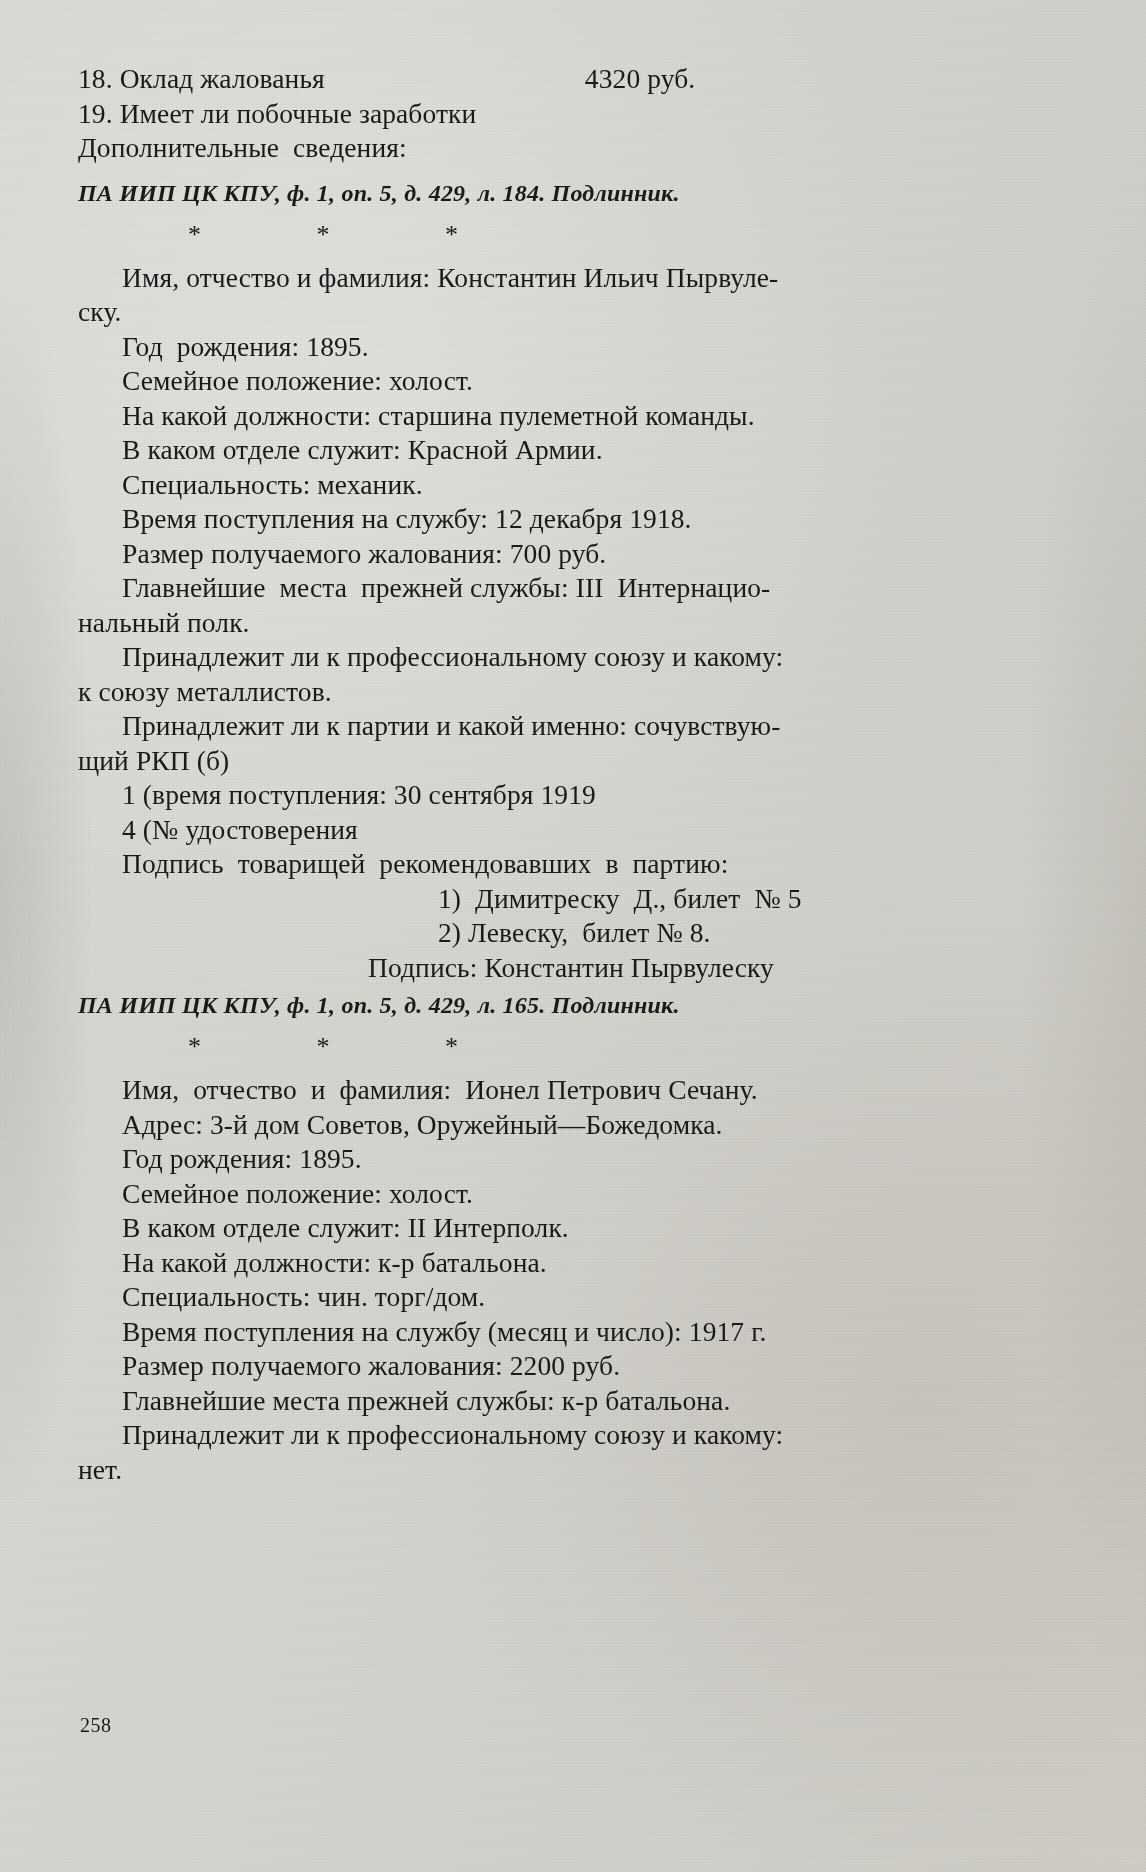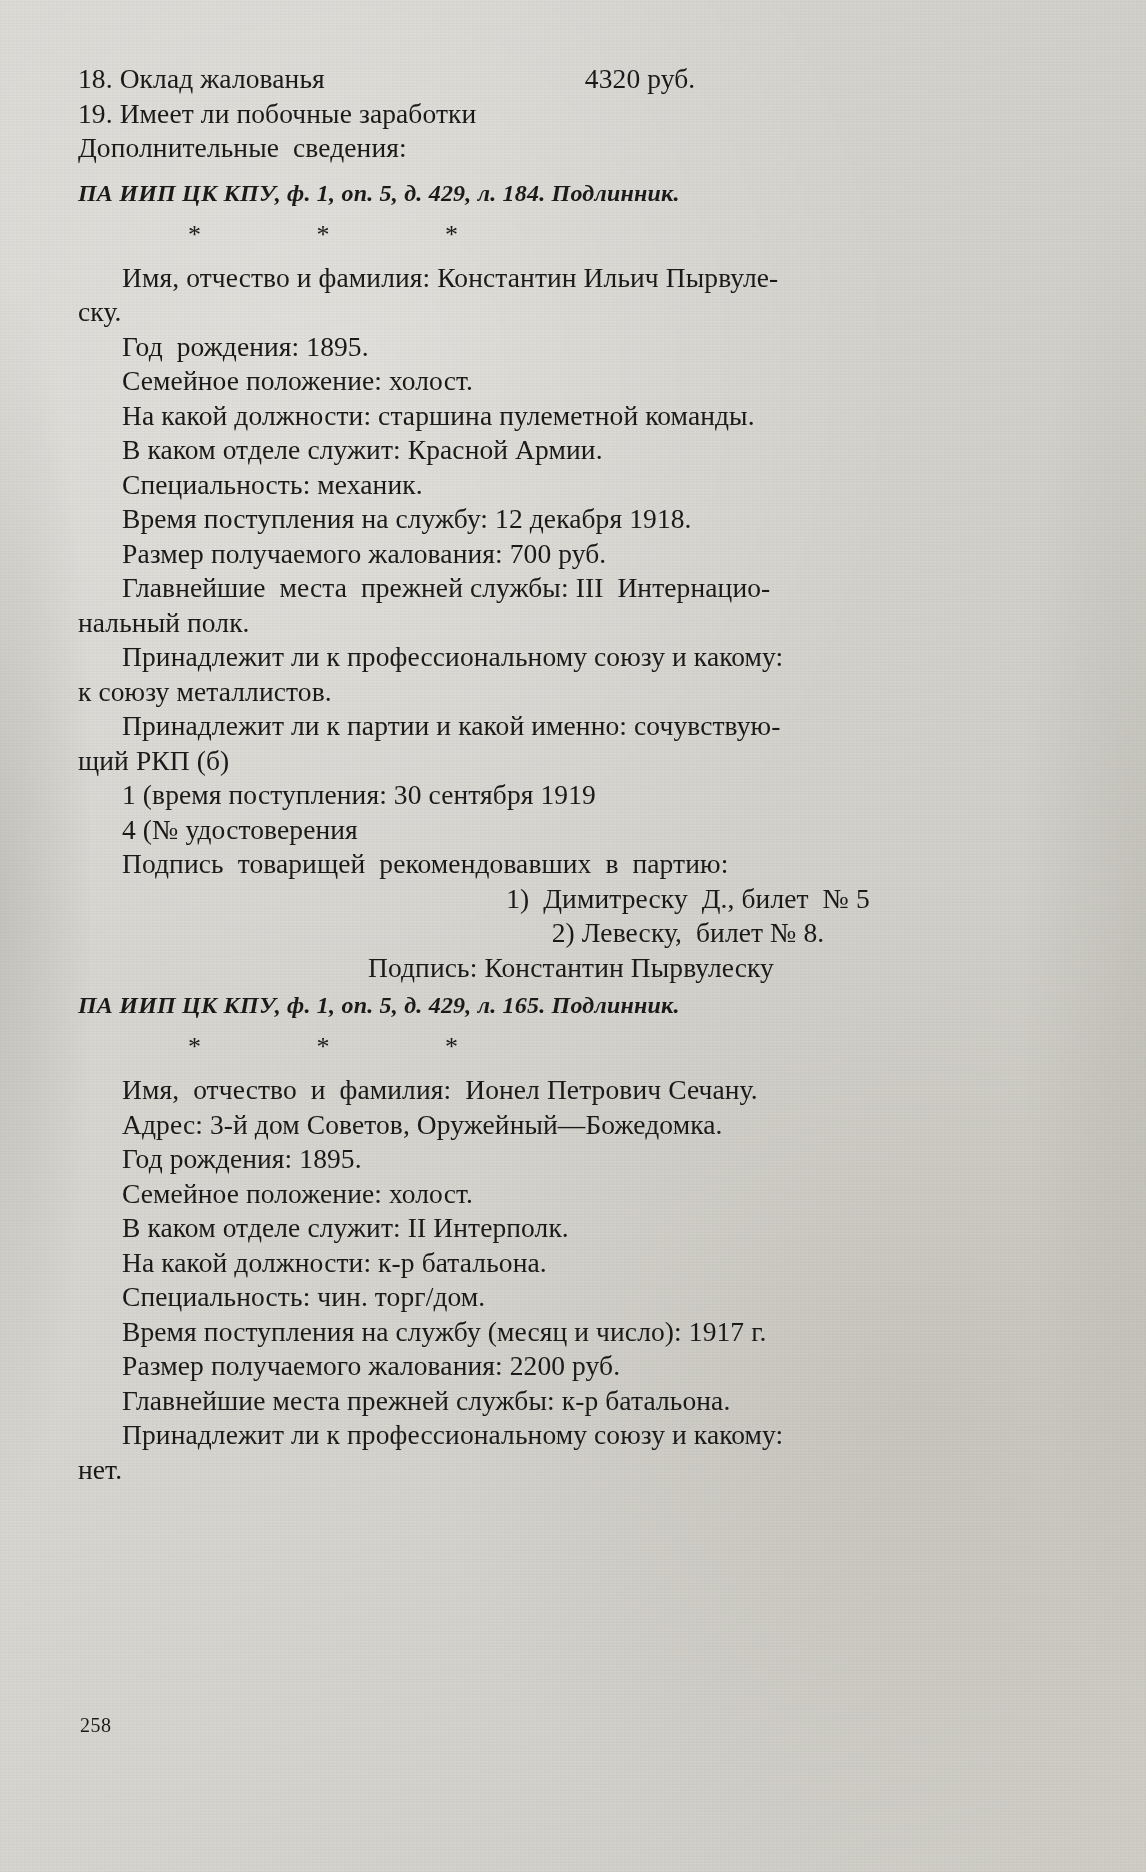--- a/index.html
+++ b/index.html
@@ -80,21 +80,20 @@
     padding-left: 110px;
     letter-spacing: 24px;
     font-size: 26px;
     line-height: 52px;
   }
   .sig-line {
     padding-left: 490px;
   }
   .sig-line2 {
     padding-left: 360px;
-    text-align: center;
   }
   .sig-line3 {
     padding-left: 290px;
   }
   .gap-sm { height: 7px; }
   .page-num {
     position: absolute;
     left: 80px;
     top: 1714px;
     font-size: 20px;

